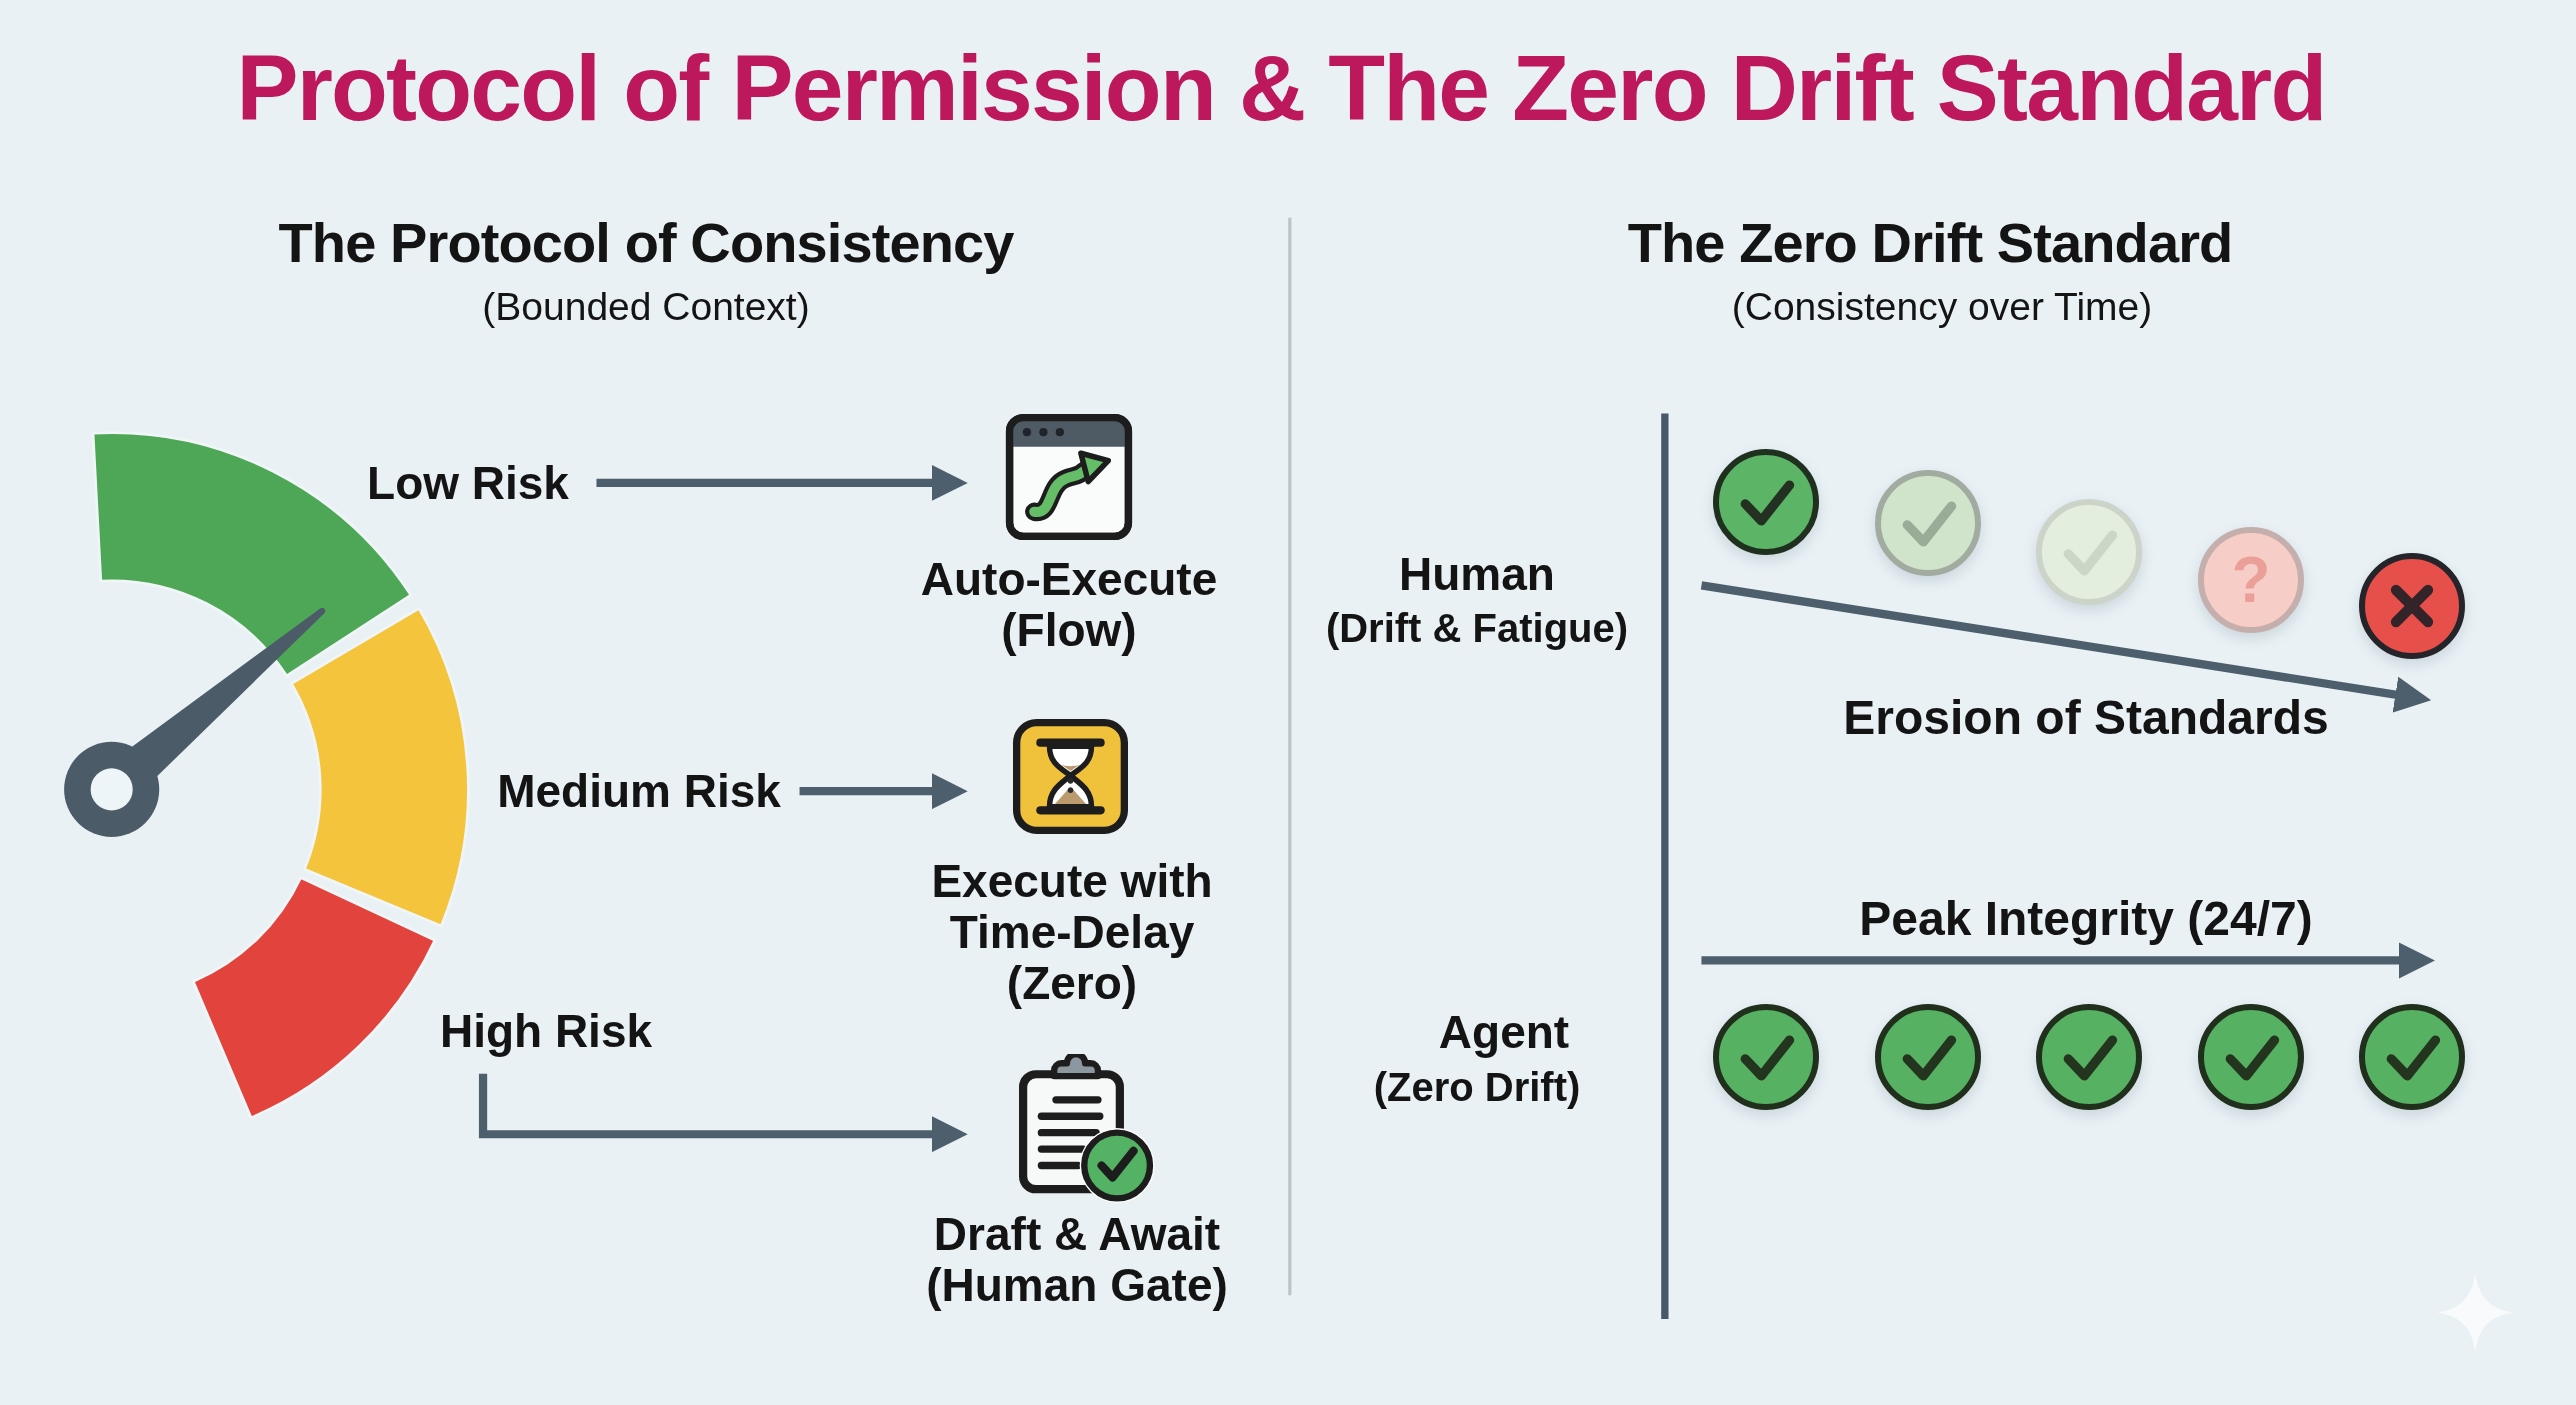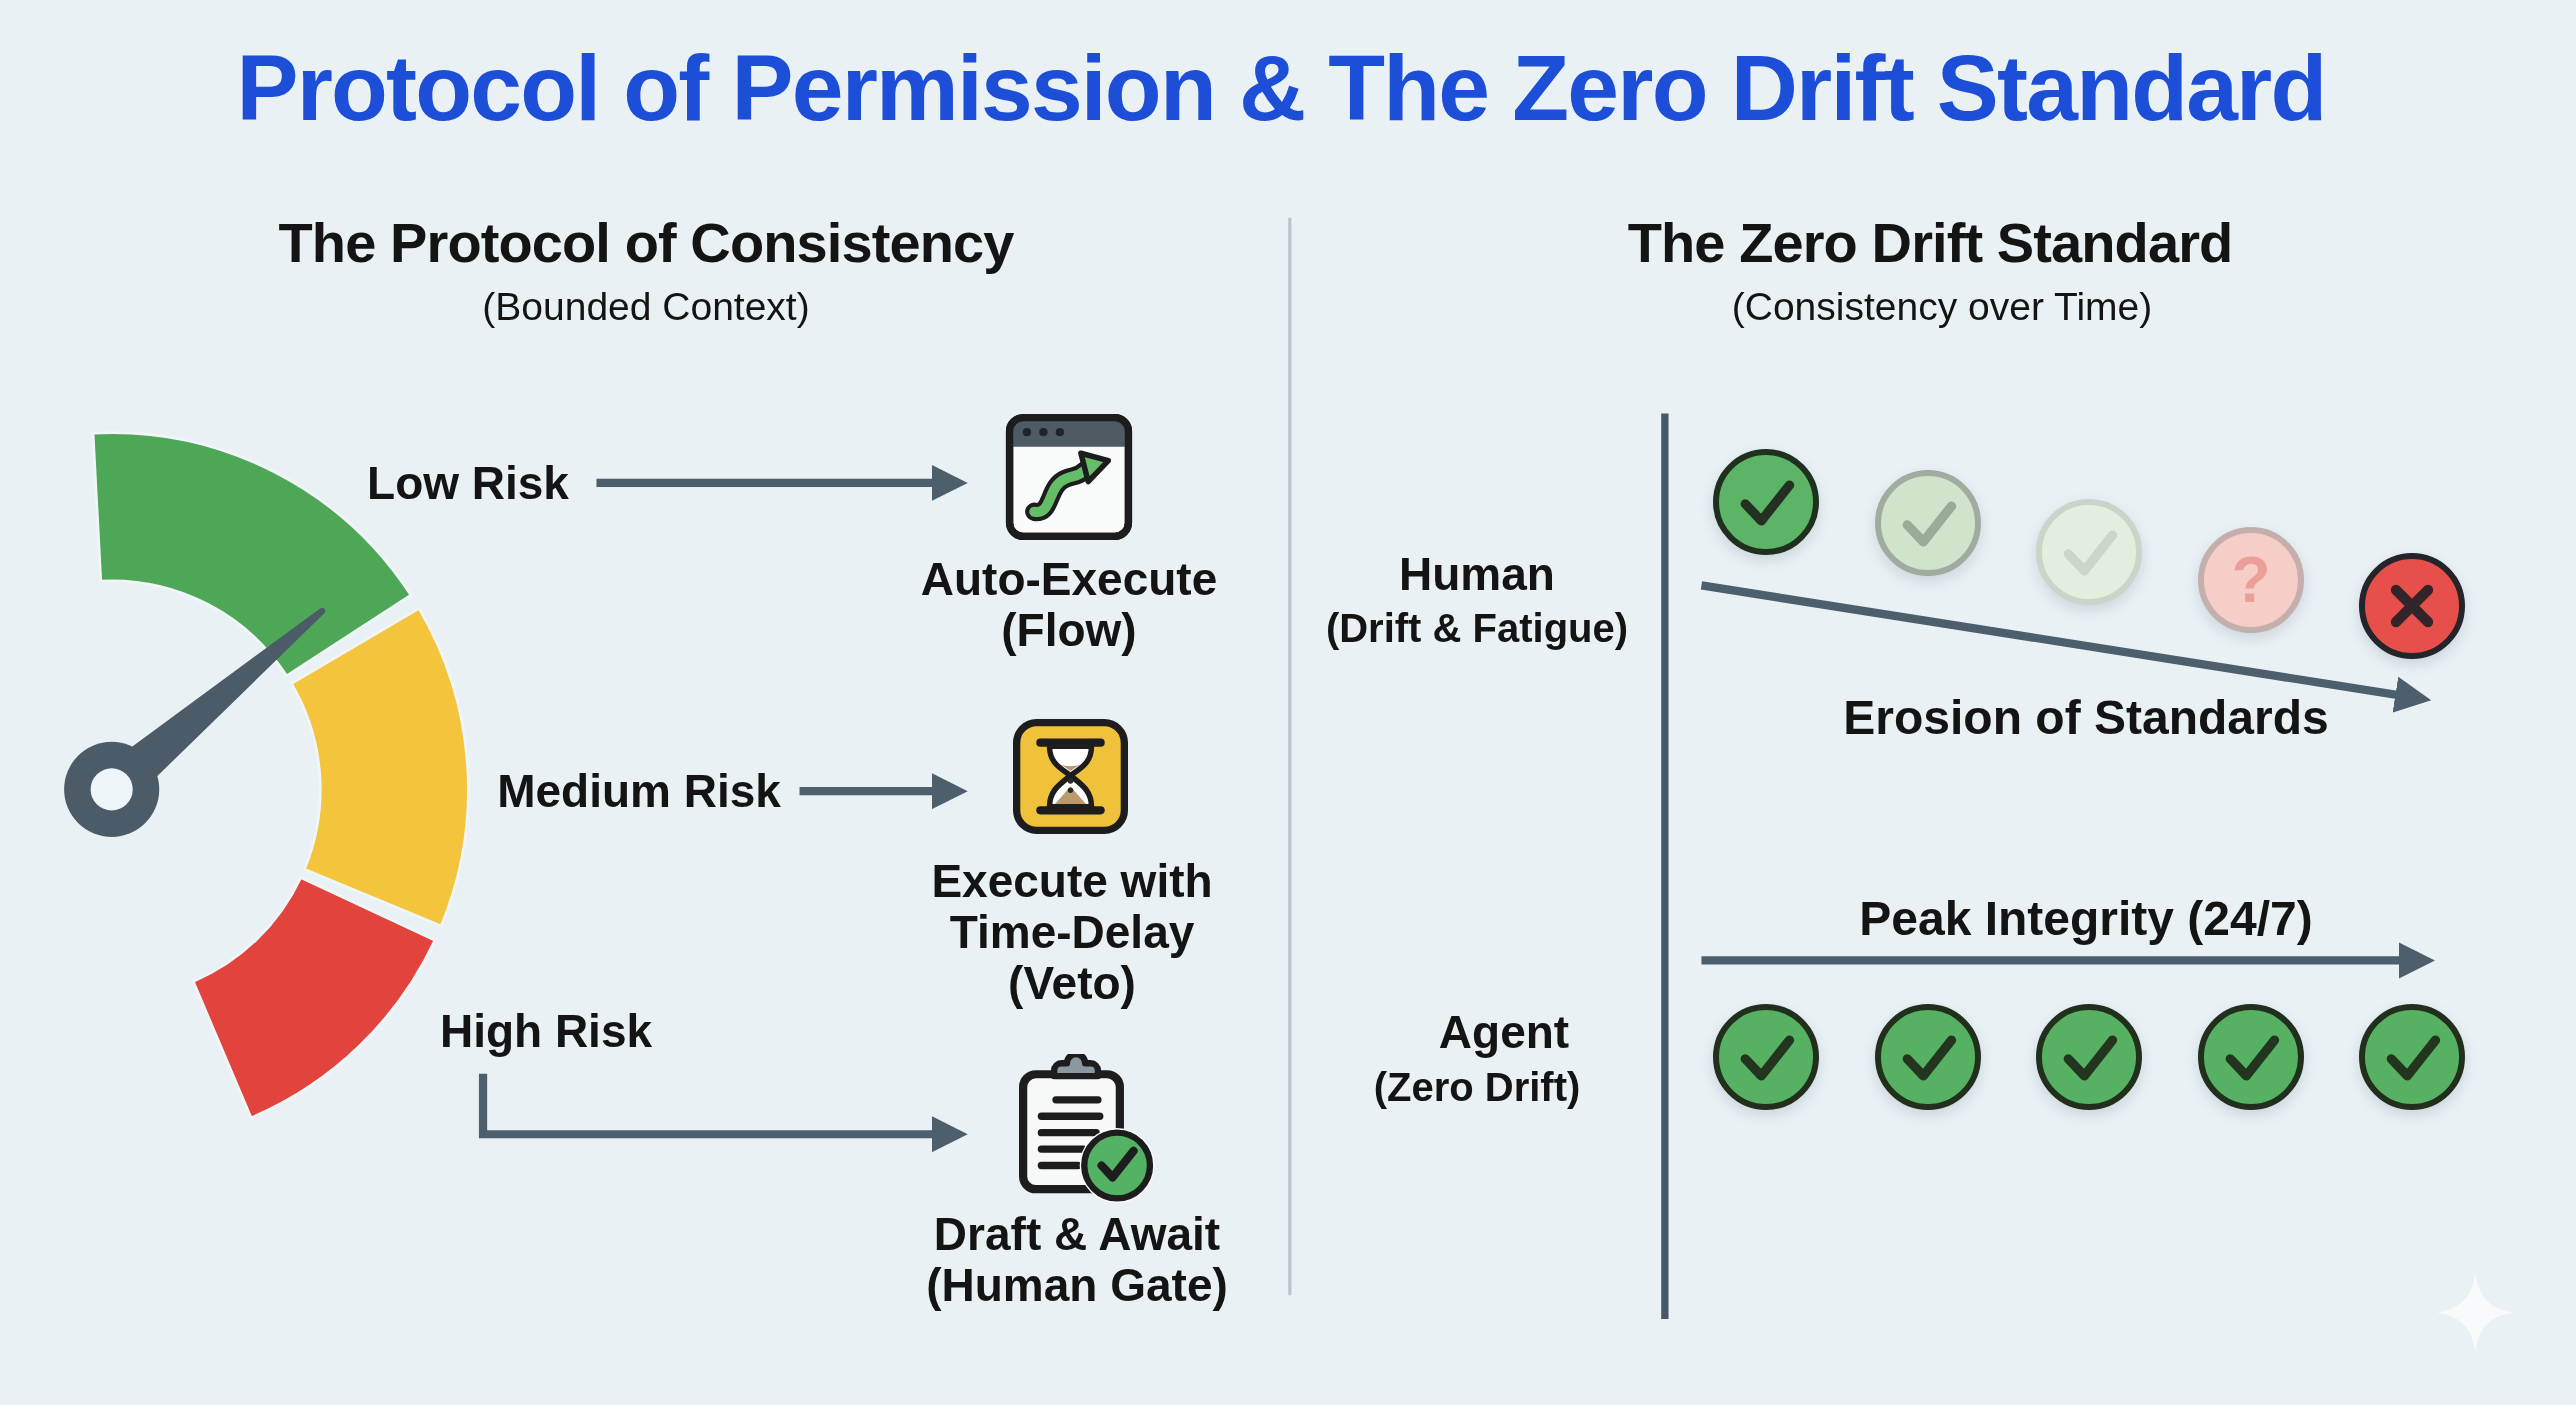--- a/index.html
+++ b/index.html
@@ -5,21 +5,21 @@
   html,body{margin:0;padding:0;}
   body{
     width:2576px;height:1405px;overflow:hidden;position:relative;
     font-family:"Liberation Sans",sans-serif;color:#141414;
   }
   #stage{position:absolute;inset:0;width:2576px;height:1405px;}
   svg.overlay{position:absolute;left:0;top:0;pointer-events:none;}
   .abs{position:absolute;}
   .ctr{transform:translate(-50%,-50%);white-space:nowrap;}
   .cx{transform:translateX(-50%);white-space:nowrap;}
-  .title{font-size:93px;font-weight:700;letter-spacing:-1.8px;color:#1d4ed8;}
+  .title{font-size:93px;font-weight:700;letter-spacing:-1.8px;color:#be185d;}
   .panel-heading{font-size:56px;font-weight:700;letter-spacing:-0.9px;}
   .panel-subheading{font-size:39px;font-weight:400;}
   .risk-label{font-size:46px;font-weight:700;}
   .caption{font-size:46px;font-weight:700;text-align:center;line-height:51px;}
   .row-label{font-size:46px;font-weight:700;text-align:center;}
   .row-sublabel{font-size:40px;font-weight:700;text-align:center;}
   .arrow-label{font-size:48px;font-weight:700;}
   .mark{
     position:absolute;width:106px;height:106px;border-radius:50%;
     box-sizing:border-box;border:6.4px solid #000;
@@ -119,21 +119,21 @@
     </svg>
   </div>
 
   <div class="abs cx caption" style="left:1069px;top:554px;">
     <div>Auto-Execute</div>
     <div>(Flow)</div>
   </div>
   <div class="abs cx caption" style="left:1072px;top:856px;">
     <div>Execute with</div>
     <div>Time-Delay</div>
-    <div>(Veto)</div>
+    <div>(Zero)</div>
   </div>
   <div class="abs cx caption" style="left:1077px;top:1209px;">
     <div>Draft &amp; Await</div>
     <div>(Human Gate)</div>
   </div>
 
   <div class="abs ctr row-label" style="left:1477px;top:574px;">Human</div>
   <div class="abs ctr row-sublabel" style="left:1477px;top:628px;">(Drift &amp; Fatigue)</div>
   <div class="abs ctr row-label" style="left:1477px;top:1032px;margin-left:27px;">Agent</div>
   <div class="abs ctr row-sublabel" style="left:1477px;top:1087px;">(Zero Drift)</div>

